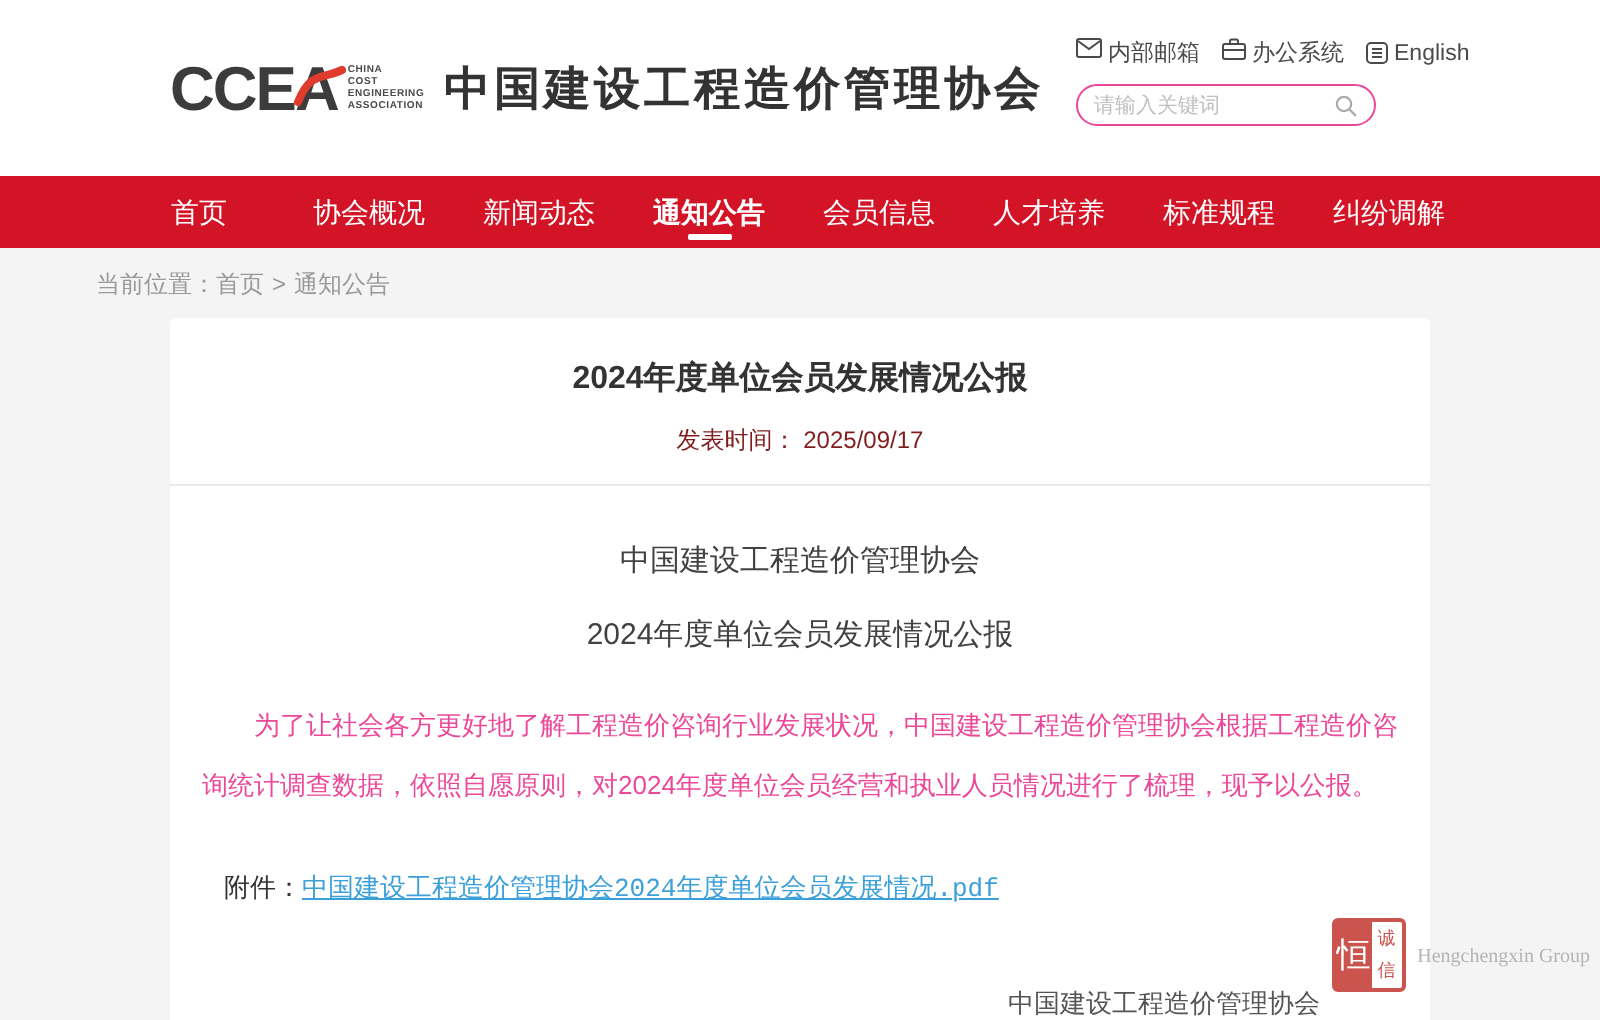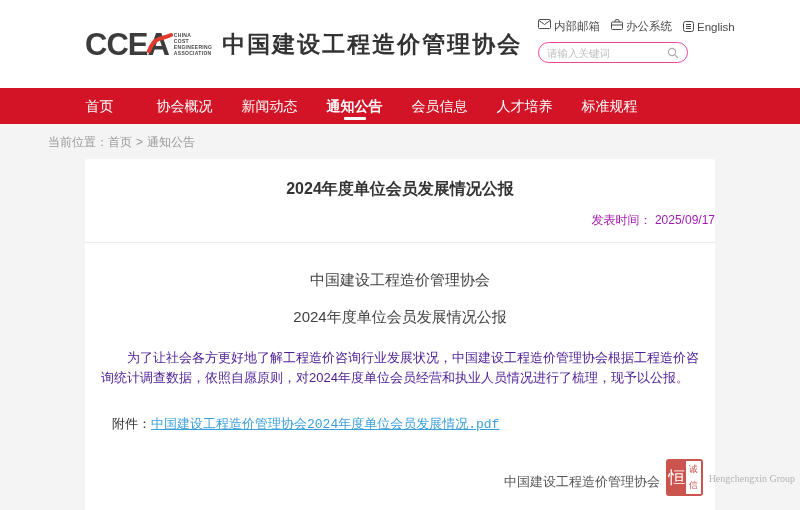--- a/index.html
+++ b/index.html
@@ -71,28 +71,28 @@
 
   
   .card {
     margin-left:85px; width:630px; background:#ffffff;
     border-radius:3px; min-height:366px; padding-bottom:30px; position:relative;
   }
   .article-title {
     padding-top:20px; text-align:center;
     font-size:16px; font-weight:700; color:#333;
   }
-  .article-meta { margin-top:12px; text-align:right; font-size:12px; color:#a21caf; }
+  .article-meta { margin-top:12px; text-align:center; font-size:12px; color:#7f1d1d; }
   .divider { margin-top:13px; border-bottom:1px solid #eaeaea; }
   .doc-title { text-align:center; font-size:15px; color:#424242; }
   .doc-title.l1 { margin-top:28px; }
   .doc-title.l2 { margin-top:18px; }
   .body-par {
-    margin:21px 16px 0 16px; font-size:13px; color:#4c1d95;
-    line-height:20px; text-indent:2em;
+    margin:21px 16px 0 16px; font-size:13px; color:#ec4899;
+    line-height:30px; text-indent:2em;
   }
   .attachment { margin:27px 0 0 27px; font-size:13px; color:#333;font-family:Liberation Mono, monospace; }
   .attachment a { color:#3ba0da; text-decoration:underline; cursor:pointer; }
   .signature { margin-top:40px; display:flex; justify-content:flex-end; padding-right:55px; }
   .signature-inner { text-align:center; font-size:13px; color:#555; }
 
   
   .watermark {
     position:absolute; right:5px; bottom:14px;
     display:flex; align-items:center; gap:6px; opacity:.82;
@@ -187,20 +187,21 @@
       <div class="nav-item">首页</div>
       <div class="nav-item">协会概况</div>
       <div class="nav-item">新闻动态</div>
       <div class="nav-item active">
         <span>通知公告</span>
         <span class="nav-indicator"></span>
       </div>
       <div class="nav-item">会员信息</div>
       <div class="nav-item">人才培养</div>
       <div class="nav-item">标准规程</div>
+      <div class="nav-item">纠纷调解</div>
     </div>
   </nav>
 
   <div class="breadcrumb">
     <span>当前位置：</span><a>首页</a><span class="crumb-sep">&gt;</span><a>通知公告</a>
   </div>
 
   <main class="card">
     <h2 class="article-title">2024年度单位会员发展情况公报</h2>
     <div class="article-meta">发表时间： 2025/09/17</div>

